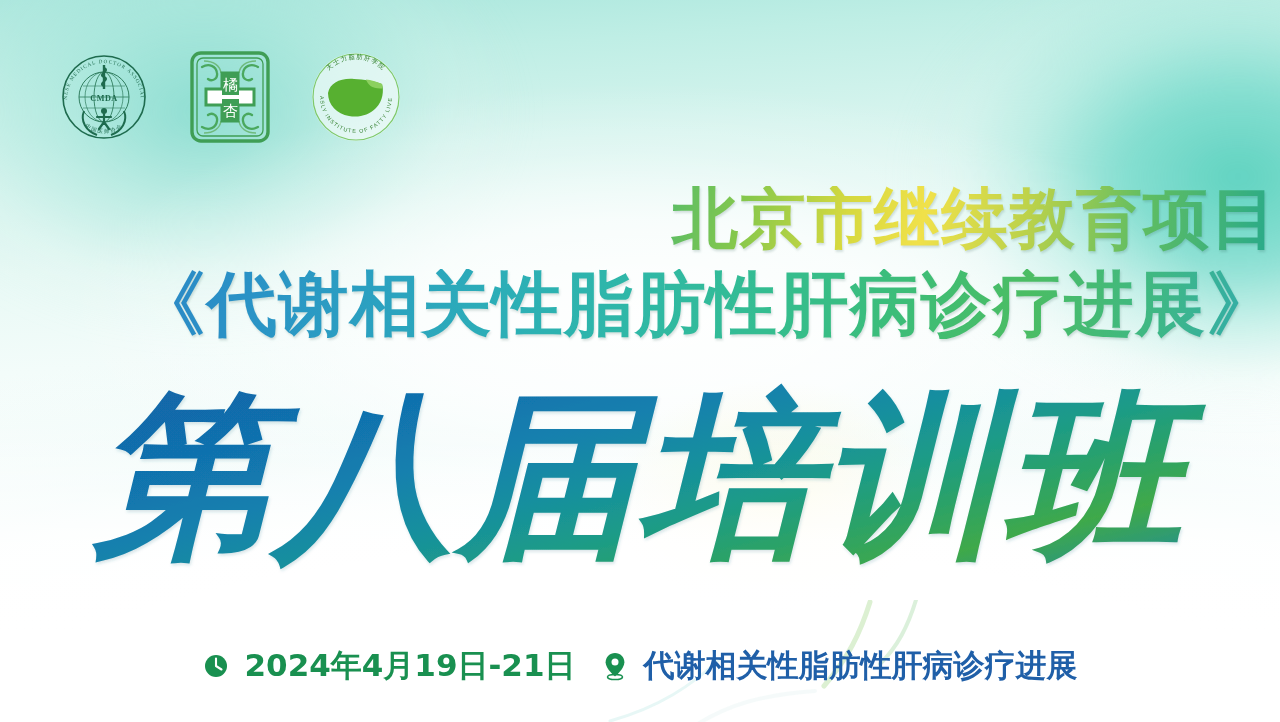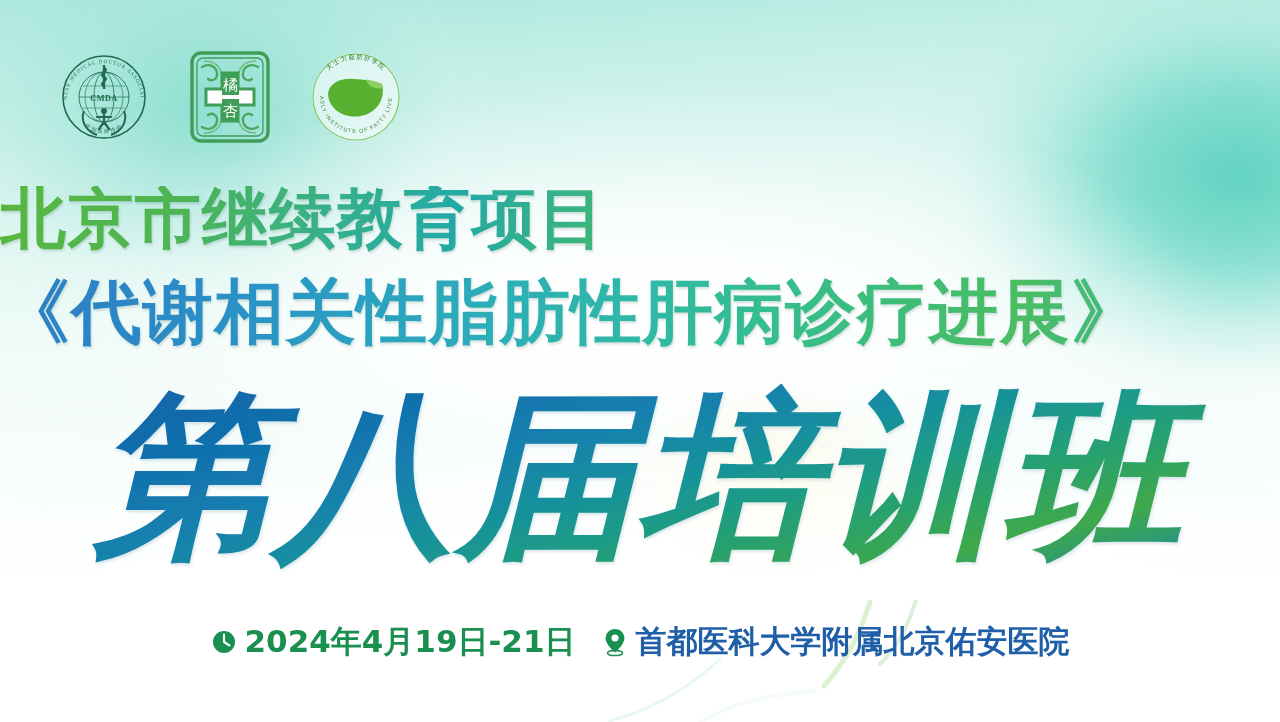--- a/index.html
+++ b/index.html
@@ -102,23 +102,23 @@
     display: flex;
     align-items: center;
     gap: 22px;
   }
   .logo { width: 104px; height: 104px; position: relative; flex: 0 0 auto; }
   .logo svg { display: block; width: 100%; height: 100%; }
 
   
   .headline {
     position: absolute;
-    left: 0; right: 15px;
+    left: 0; right: 2px;
     top: 186px;
-    text-align: left;
+    text-align: right;
   }
   .line1, .line2 {
     display: block;
     width: 100%;
     font-weight: 900;
     letter-spacing: 0.02em;
     line-height: 1;
     -webkit-background-clip: text;
     background-clip: text;
     color: transparent;
@@ -136,21 +136,21 @@
         #23a9a6 36%,
         #3fb678 48%,
         #86c84b 58%,
         #d6d93f 66%,
         #f0e14a 72%,
         #bcd24a 80%,
         #5fbd62 89%,
         #25a98d 100%);
   }
   .line2 {
-    margin-top: 25px;
+    margin-top: 17px;
     font-size: 70px;
     background-image: linear-gradient(100deg,
         #2d7fc4 0%,
         #2b86c6 10%,
         #2a93c6 20%,
         #2ba2c0 30%,
         #2cafb6 40%,
         #2fb8a6 50%,
         #34bd90 60%,
         #3cbd79 70%,
@@ -181,21 +181,21 @@
   
   .info-bar {
     position: absolute;
     left: 0; right: 0;
     top: 626px;
     display: flex;
     align-items: center;
     justify-content: center;
     gap: 26px;
   }
-  .info-item { display: flex; align-items: center; gap: 8px; }
+  .info-item { display: flex; align-items: center; gap: 16px; margin-top: 24px; }
   .info-item .ic { width: 26px; height: 30px; flex: 0 0 auto; }
   .info-item .ic svg { display: block; width: 100%; height: 100%; }
   .info-text {
     font-size: 31px;
     font-weight: 700;
     line-height: 1;
     white-space: nowrap;
     font-family: "DejaVu Sans", "Liberation Sans", sans-serif;
   }
   .date-text { color: #199050; }
@@ -345,18 +345,18 @@
 
     <div class="info-item">
       <span class="ic">
         <svg viewBox="0 0 26 30">
           <path d="M13 2 C7.7 2 3.6 6.1 3.6 11.3 C3.6 18 13 25.5 13 25.5
                    C13 25.5 22.4 18 22.4 11.3 C22.4 6.1 18.3 2 13 2 Z" fill="#199050"></path>
           <circle cx="13" cy="11" r="3.5" fill="#ffffff"></circle>
           <ellipse cx="13" cy="26" rx="7.5" ry="2.6" fill="none" stroke="#199050" stroke-width="1.5"></ellipse>
         </svg>
       </span>
-      <span class="info-text venue-text">首都医科大学附属北京佑安医院</span>
+      <span class="info-text venue-text">代谢相关性脂肪性肝病诊疗进展</span>
     </div>
 
   </div>
 
 </div>
 
 </body></html>

